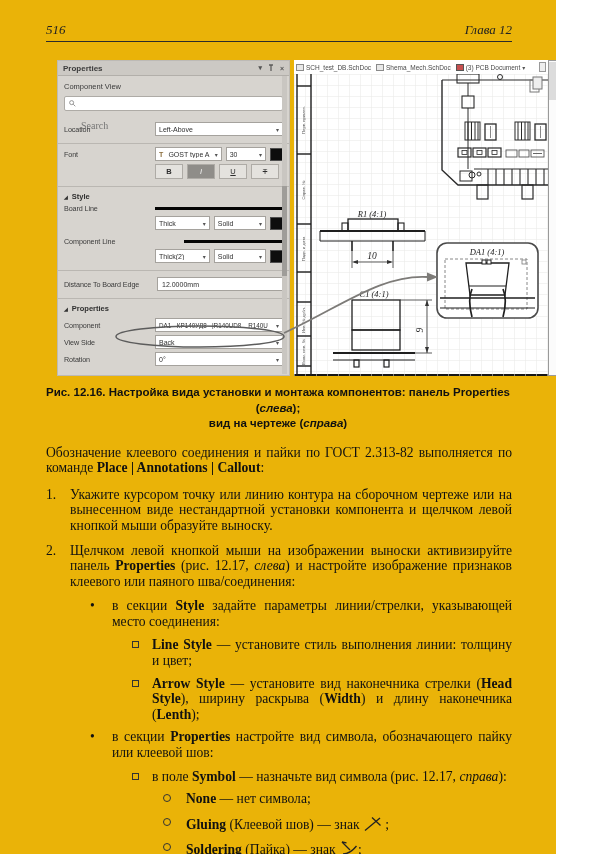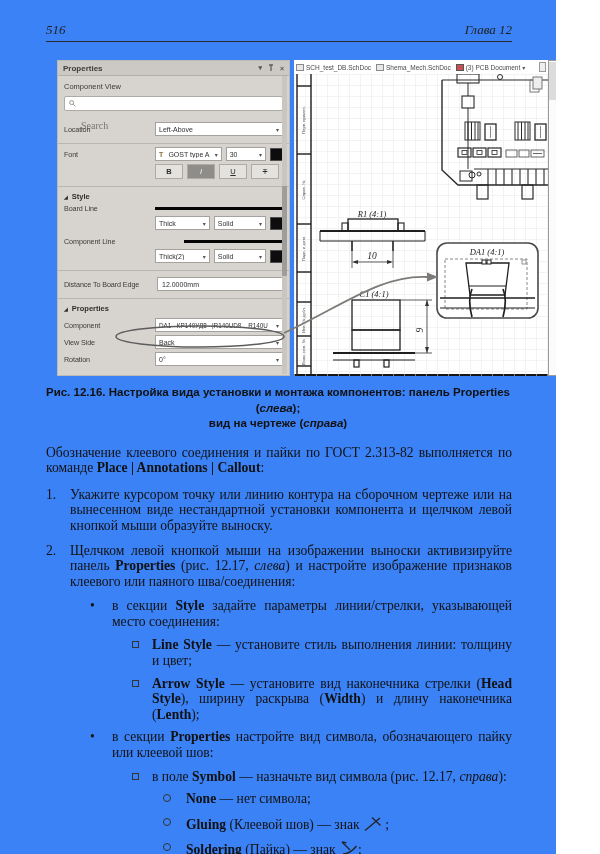--- a/index.html
+++ b/index.html
@@ -1,16 +1,16 @@
 <!DOCTYPE html>
 <html><head>
 <meta charset="utf-8">
 <style>
   html,body{margin:0;padding:0;background:#ffffff;}
-  .page{position:relative;width:556px;height:854px;background:#3b82f6;overflow:hidden;
+  .page{position:relative;width:556px;height:854px;background:#eab308;overflow:hidden;
         font-family:"Liberation Serif",serif;color:#1a1a1a;}
 
   
   .runhead{display:flex;justify-content:space-between;align-items:flex-end;
            margin:22px 44px 0 46px;padding-bottom:3px;border-bottom:1.4px solid #2b2b2b;
            font-style:italic;font-size:13px;color:#222;}
 
   
   .fig{position:relative;width:500px;height:316px;margin:18px 0 0 57px;font-family:"Liberation Sans",sans-serif;}
 

